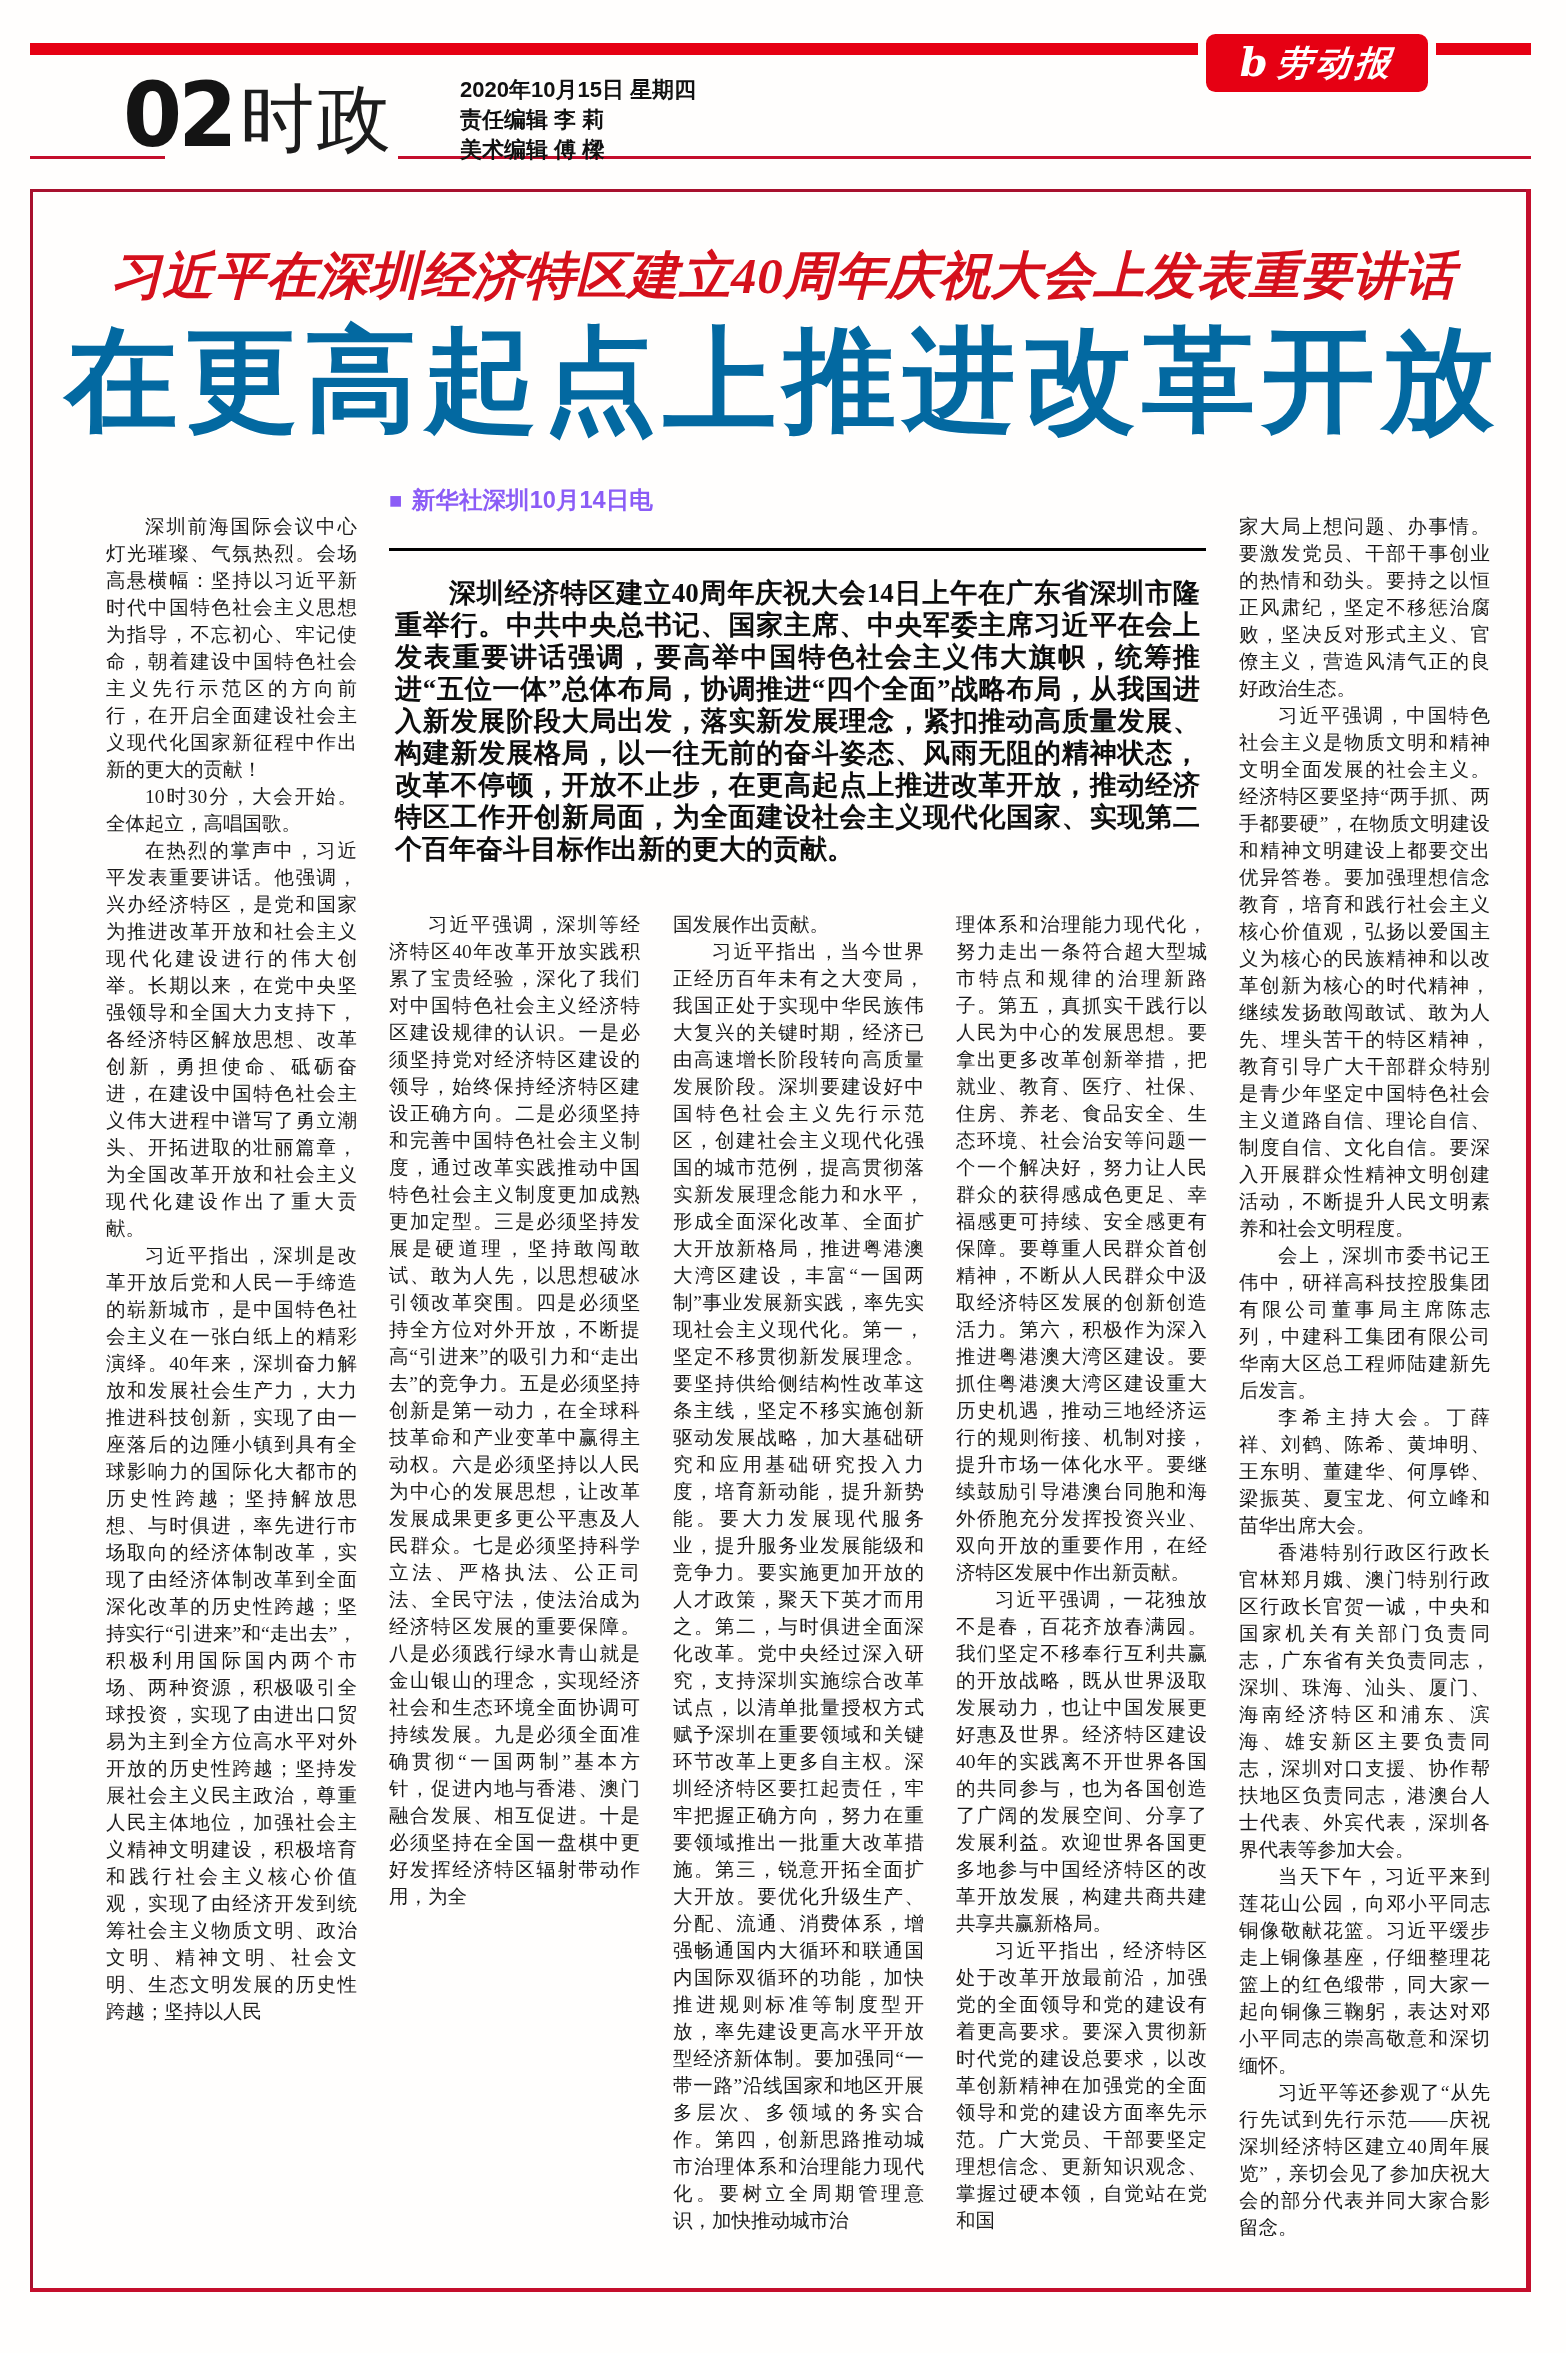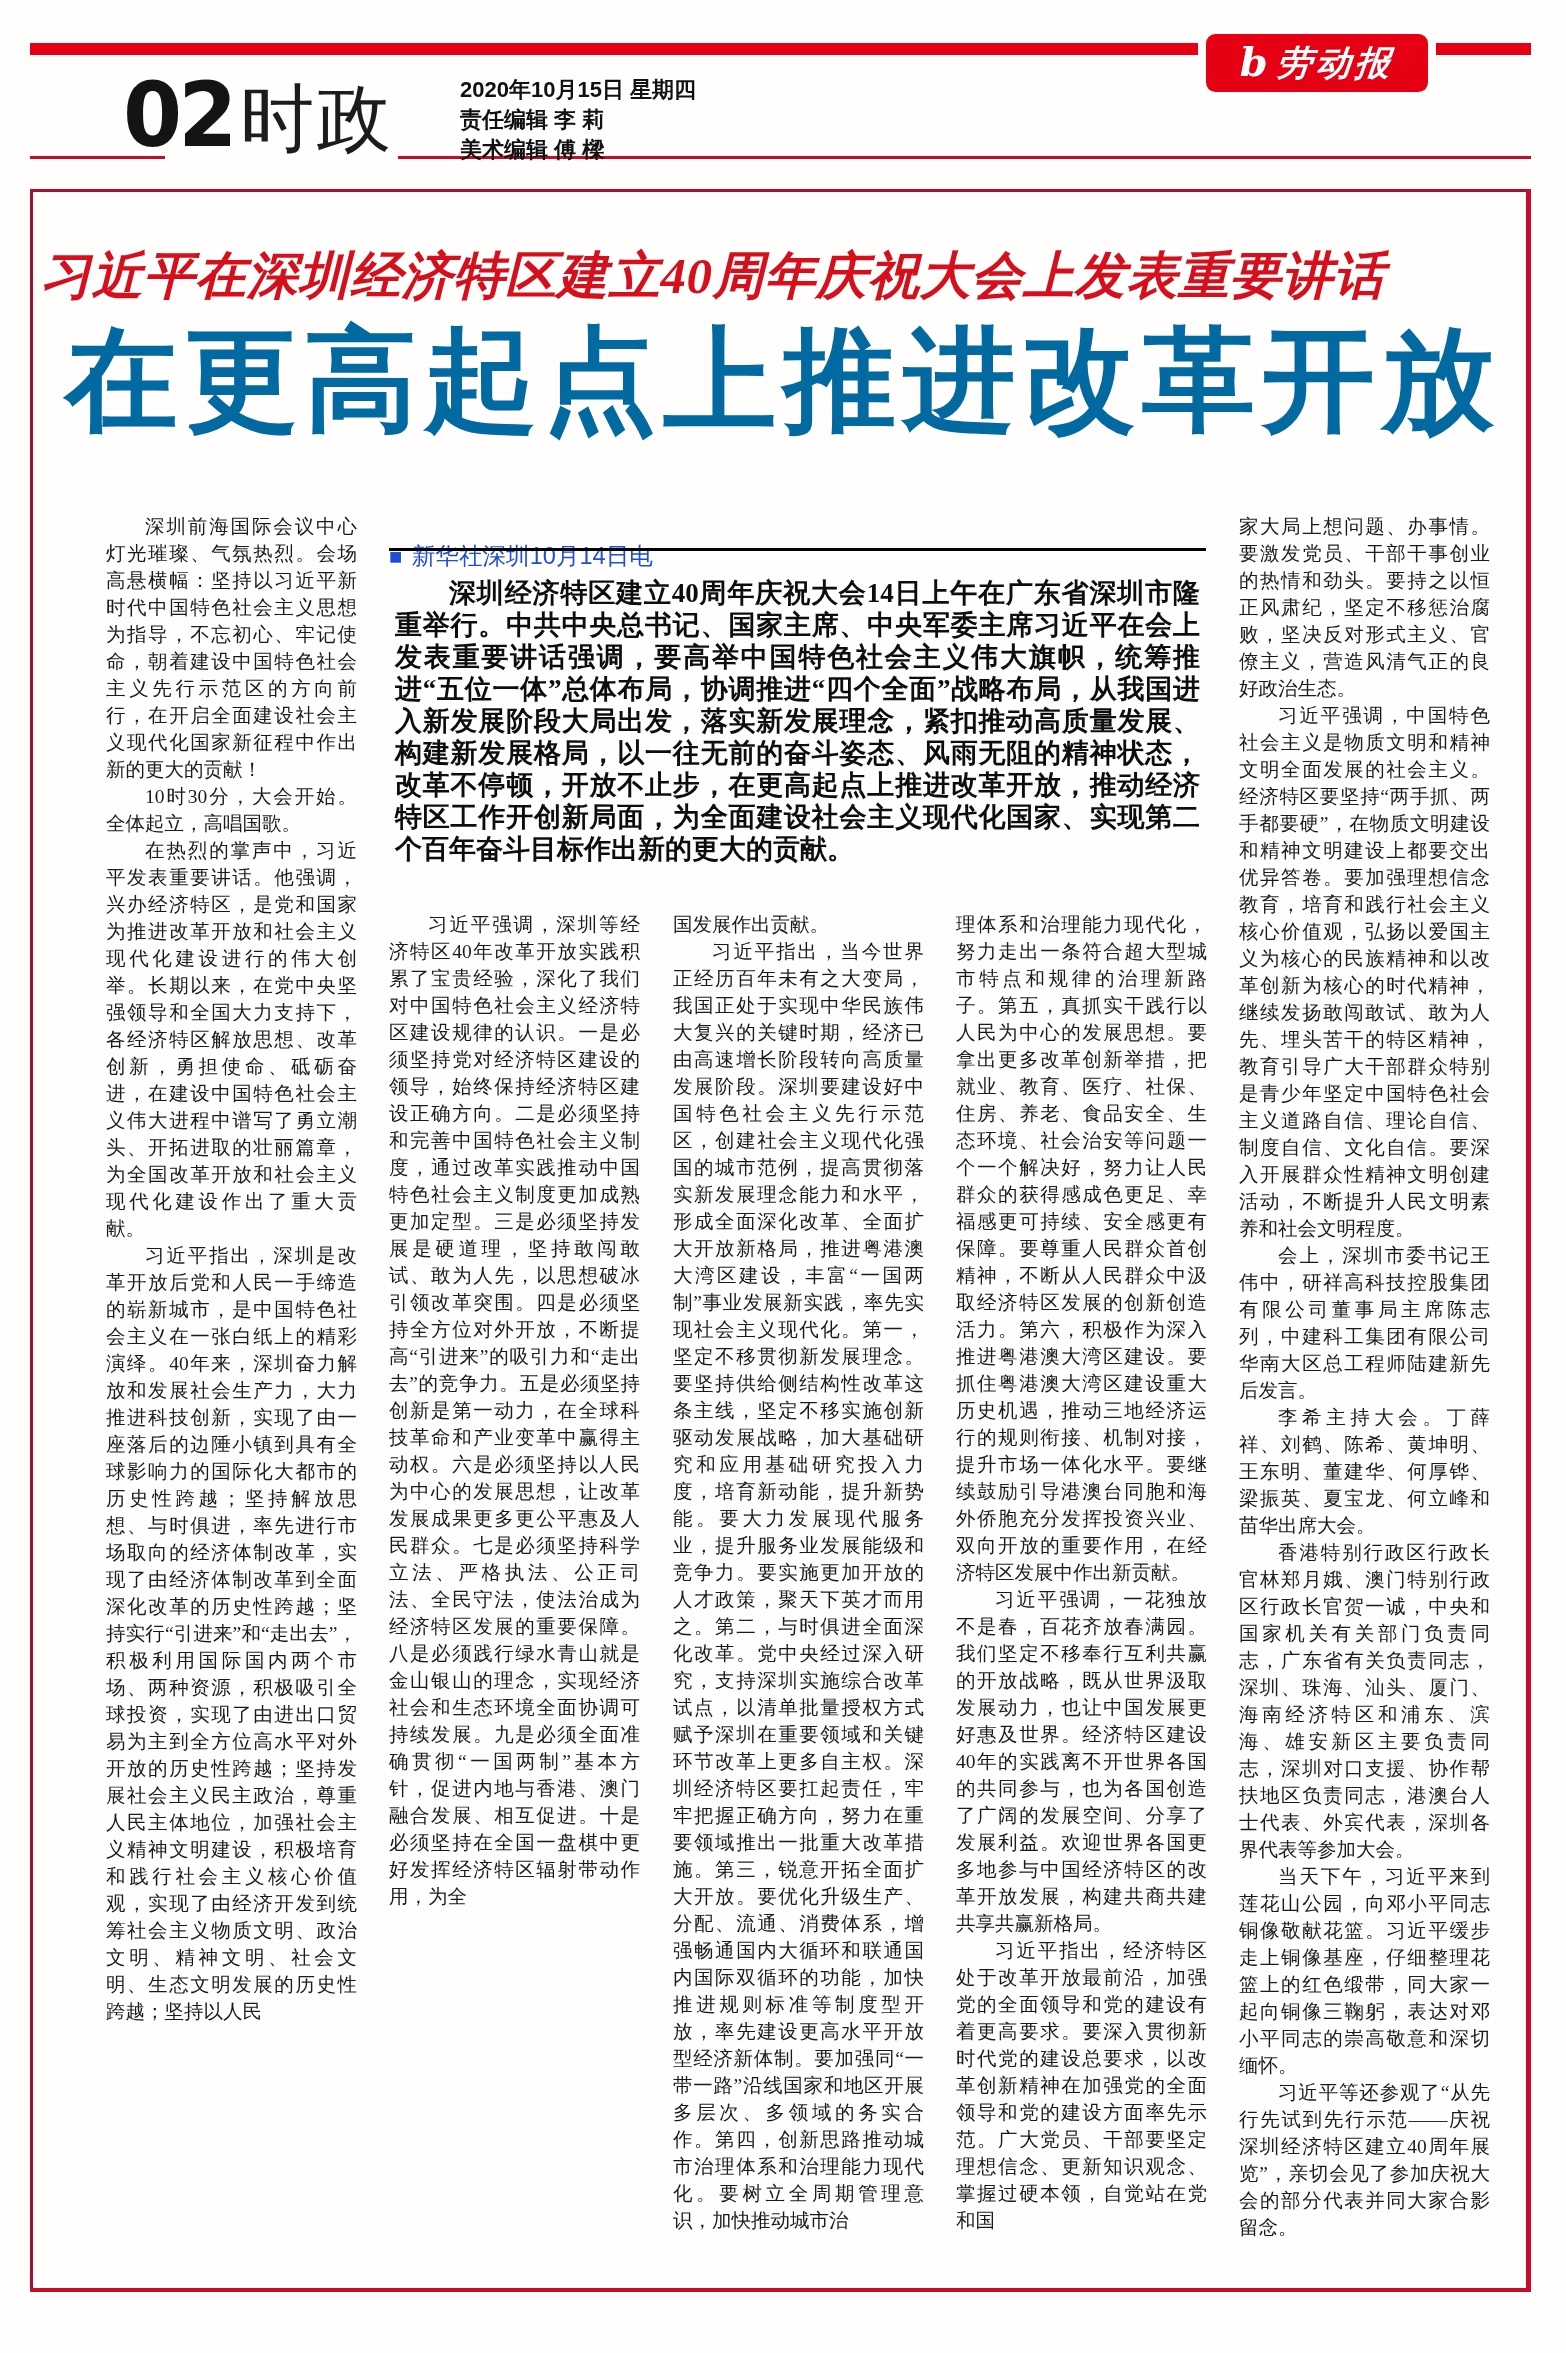--- a/index.html
+++ b/index.html
@@ -43,32 +43,32 @@
     font-size:74px; line-height:1; letter-spacing:2.7px;
   }
   .dateblock {
     position:absolute; left:460px; top:75px; color:#111;
     font-family:"Liberation Sans","DejaVu Sans",sans-serif; font-weight:bold;
     font-size:22px; line-height:30px;
   }
 
   
   .hl-kicker {
-    position:absolute; left:40px; top:248px; width:1486px; 
+    position:absolute; left:40px; top:248px; width:1486px; text-align:center;
     color:#d5101c; font-weight:bold; font-style:italic;
     font-size:51px; line-height:1.1; letter-spacing:0.7px;
   }
   .hl-main {
     position:absolute; left:40px; top:322px; width:1486px; text-align:center;
     color:#0369a1; font-weight:700; font-size:113px; line-height:1.05; letter-spacing:6.7px;
   }
 
   
-  .byline { position:absolute; left:389px; top:540px; color:#1d4ed8;
-    font-family:"Liberation Sans","DejaVu Sans",sans-serif; font-weight:normal; font-size:23.6px; }
+  .byline { position:absolute; left:389px; top:484px; color:#8b5cf6;
+    font-family:"Liberation Sans","DejaVu Sans",sans-serif; font-weight:bold; font-size:23.6px; }
   .byline .sq { font-size:22px; margin-right:9.4px; }
   .byline-rule { position:absolute; left:389px; top:548px; width:817px; height:3.4px; background:#000; }
   .lead {
     position:absolute; left:389px; top:571px; width:817px; height:296px; overflow:hidden;
     color:#0d0d0d; font-weight:bold; font-size:27px; line-height:32px; text-align:justify;
   }
   .lead p { margin:6px; text-indent:2em; }
 
   
   .col {

